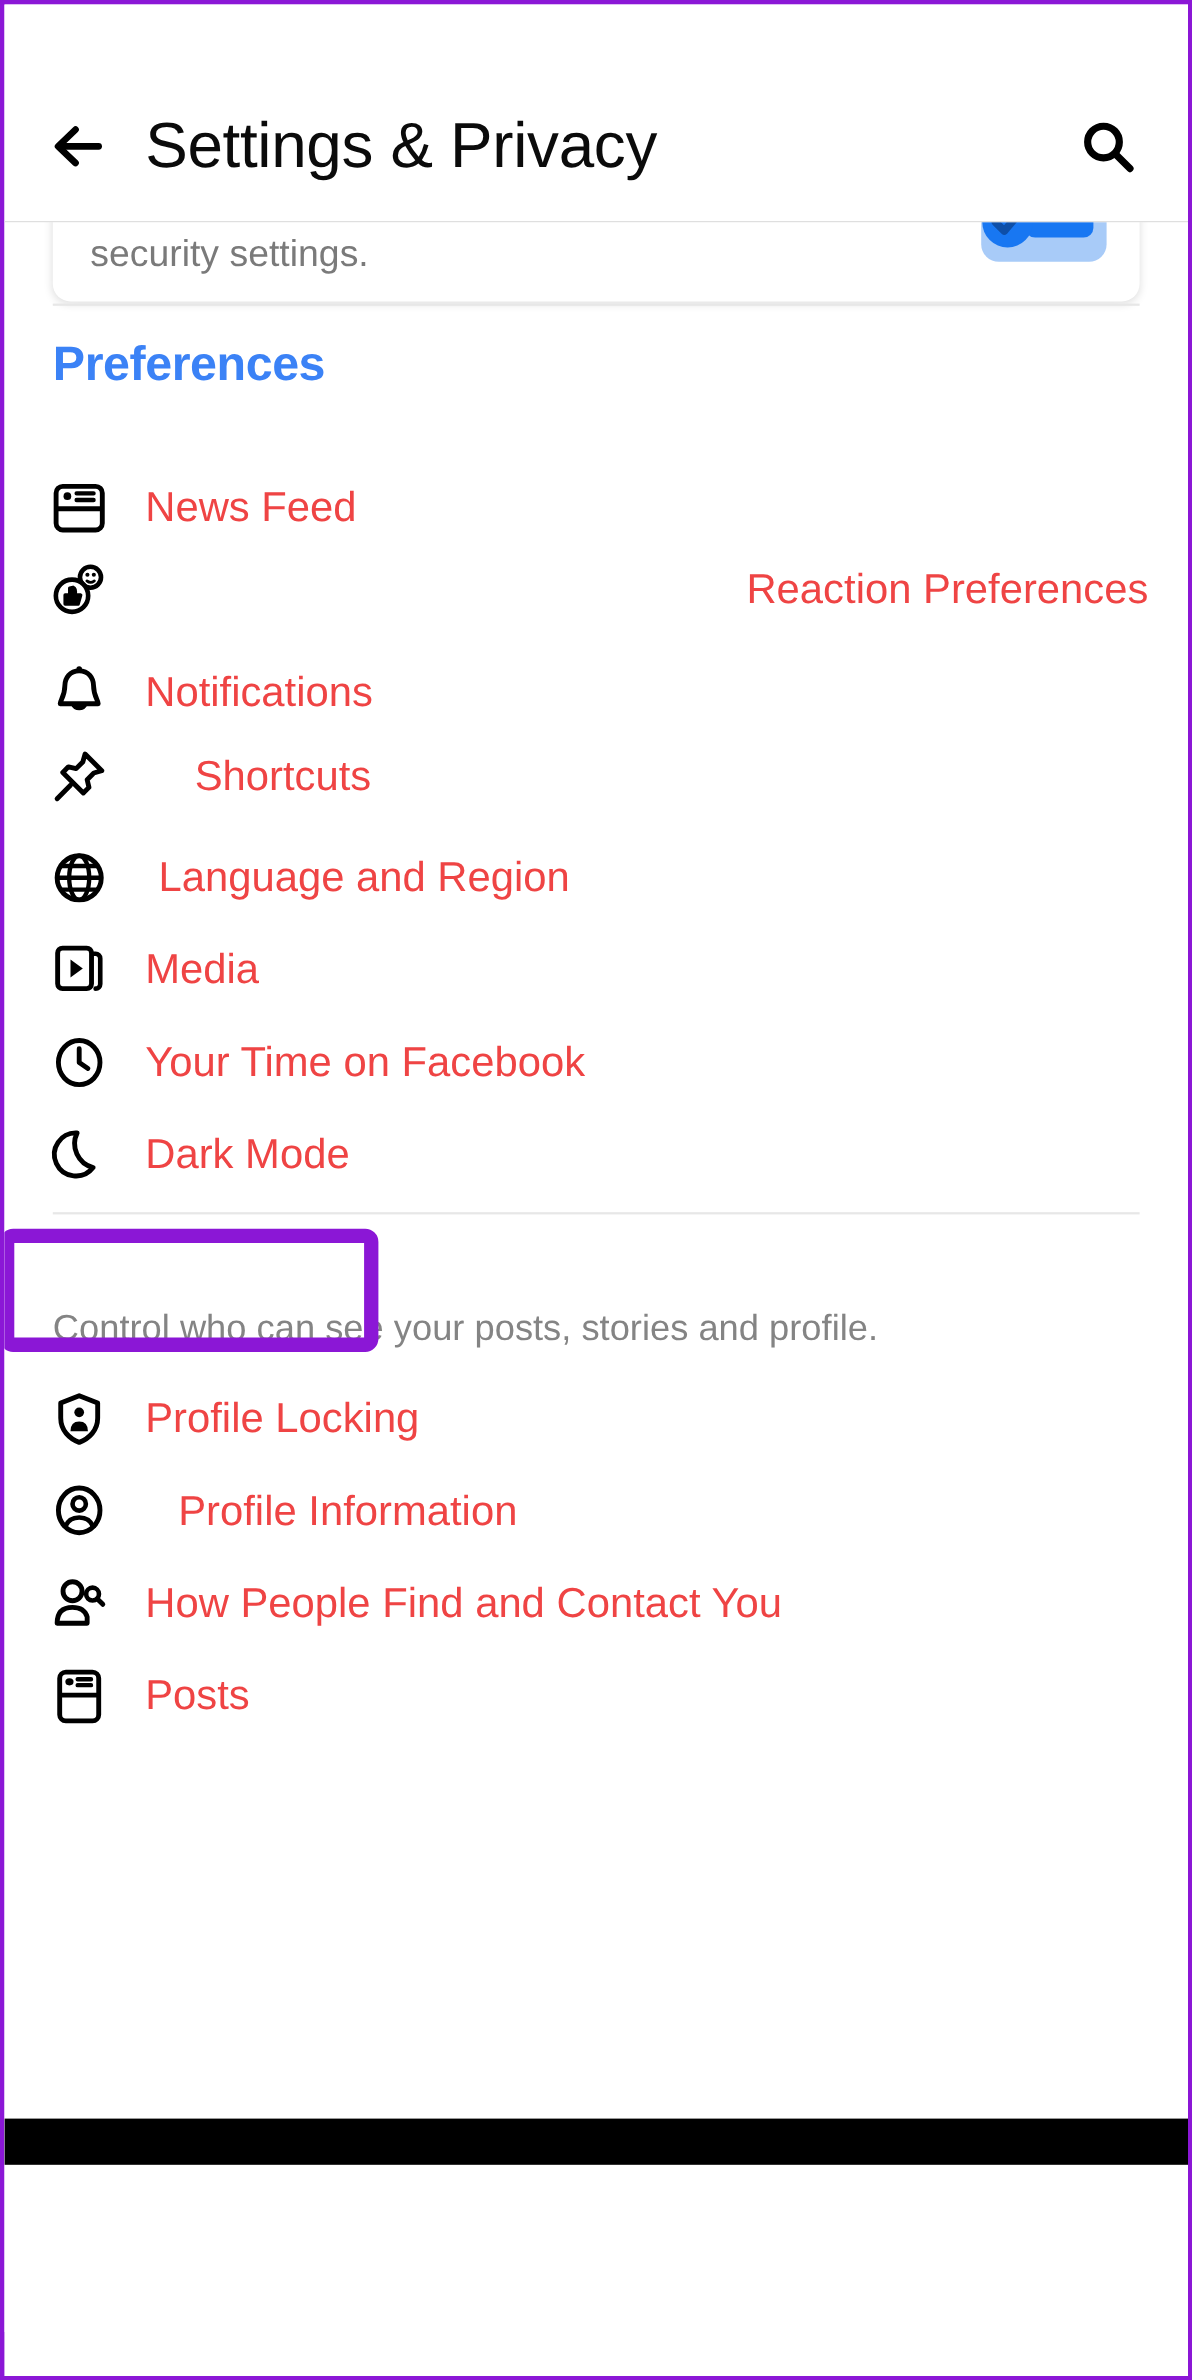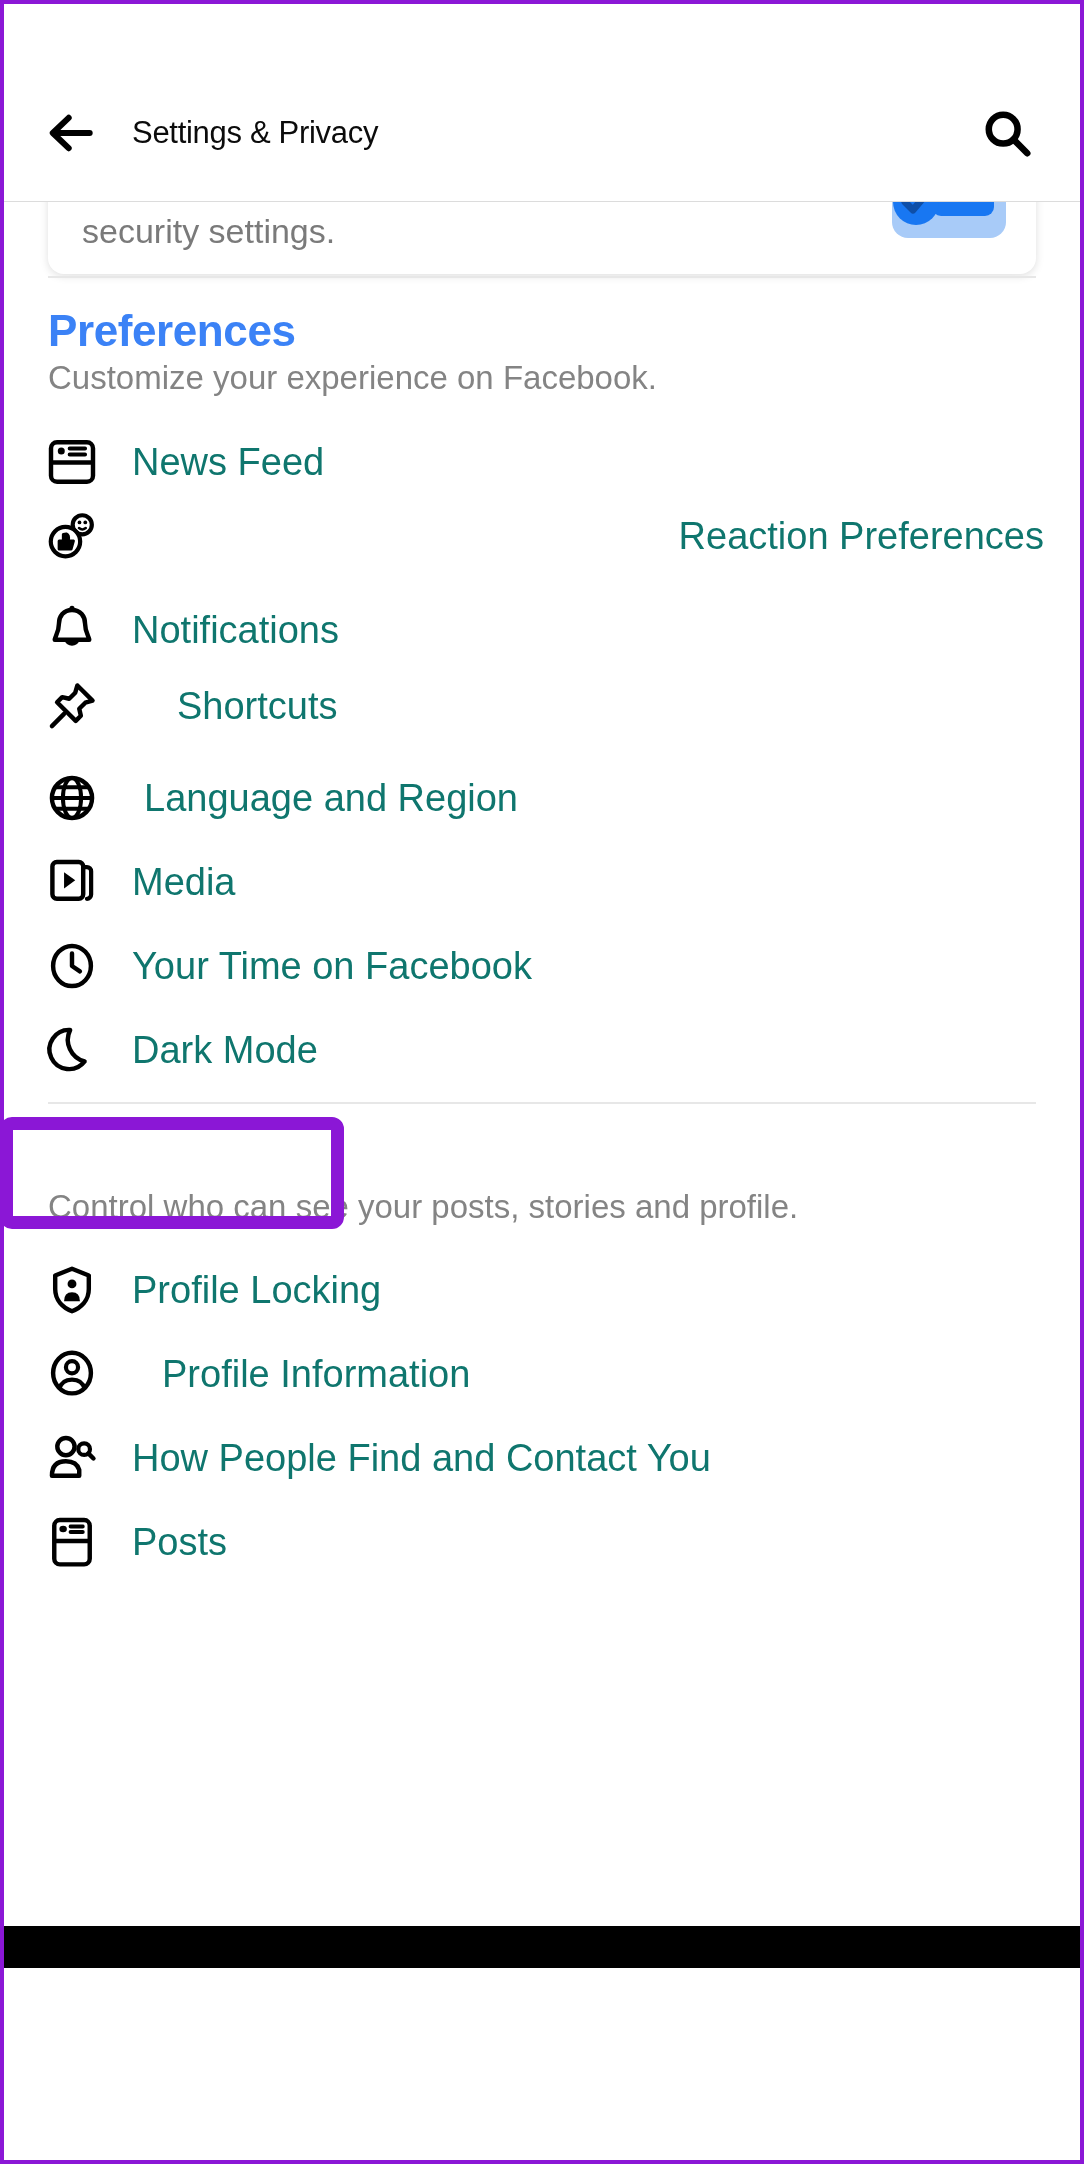--- a/index.html
+++ b/index.html
@@ -31,21 +31,21 @@
     padding:0 34px 0 34px;
     z-index:10;
   }
   .back-btn {
     width:66px; height:66px;
     display:flex; align-items:center; justify-content:center;
     flex:0 0 auto;
     margin-top:60px;
   }
   .page-title {
-    font-size:31px;
+    font-size:58px;
     font-weight:400;
     color:#0b0b0b;
     letter-spacing:-0.3px;
     margin-left:28px;
     margin-top:60px;
     flex:1 1 auto;
     white-space:nowrap;
   }
   .search-btn {
     width:66px; height:66px;
@@ -124,21 +124,21 @@
     align-items:center;
   }
   .row .ico {
     width:64px; height:64px;
     flex:0 0 auto;
     display:flex; align-items:center; justify-content:center;
   }
   .row .lbl {
     margin-left:28px;
     font-size:38px;
-    color:#0f766e;
+    color:#ef4444;
     white-space:nowrap;
   }
 
   
   .highlight-box {
     position:absolute;
     left:-4px;
     top:1113px;
     width:344px;
     height:112px;
@@ -191,21 +191,20 @@
           <path d="M77 10 L77 30 L69 24 L61 30 L61 10 Z" fill="#1363D2"></path>
           <circle cx="30" cy="44" r="23" fill="#1877F2"></circle>
           <path d="M19 44 L27 52 L43 33" stroke="#0E4FA8" stroke-width="7" fill="none" stroke-linecap="round" stroke-linejoin="round"></path>
         </svg>
       </div>
     </div>
 
     <div class="divider" style="top:74px;"></div>
 
     <div class="section-title" style="top:104px;">Preferences</div>
-    <div class="section-sub" style="top:157px;">Customize your experience on Facebook.</div>
 
     <div class="row" style="top:218px;">
       <span class="ico">
         <svg width="56" height="56" viewBox="0 0 24 24">
           <rect x="3" y="3.5" width="18" height="17" rx="2.6" stroke="#000" stroke-width="1.9" fill="none"></rect>
           <path d="M3 12.2 H21" stroke="#000" stroke-width="1.9"></path>
           <circle cx="7.4" cy="7.3" r="1.5" fill="#000"></circle>
           <path d="M11 6.2 H17.6 M11 8.8 H17.6" stroke="#000" stroke-width="1.7" stroke-linecap="round"></path>
         </svg>
       </span>

